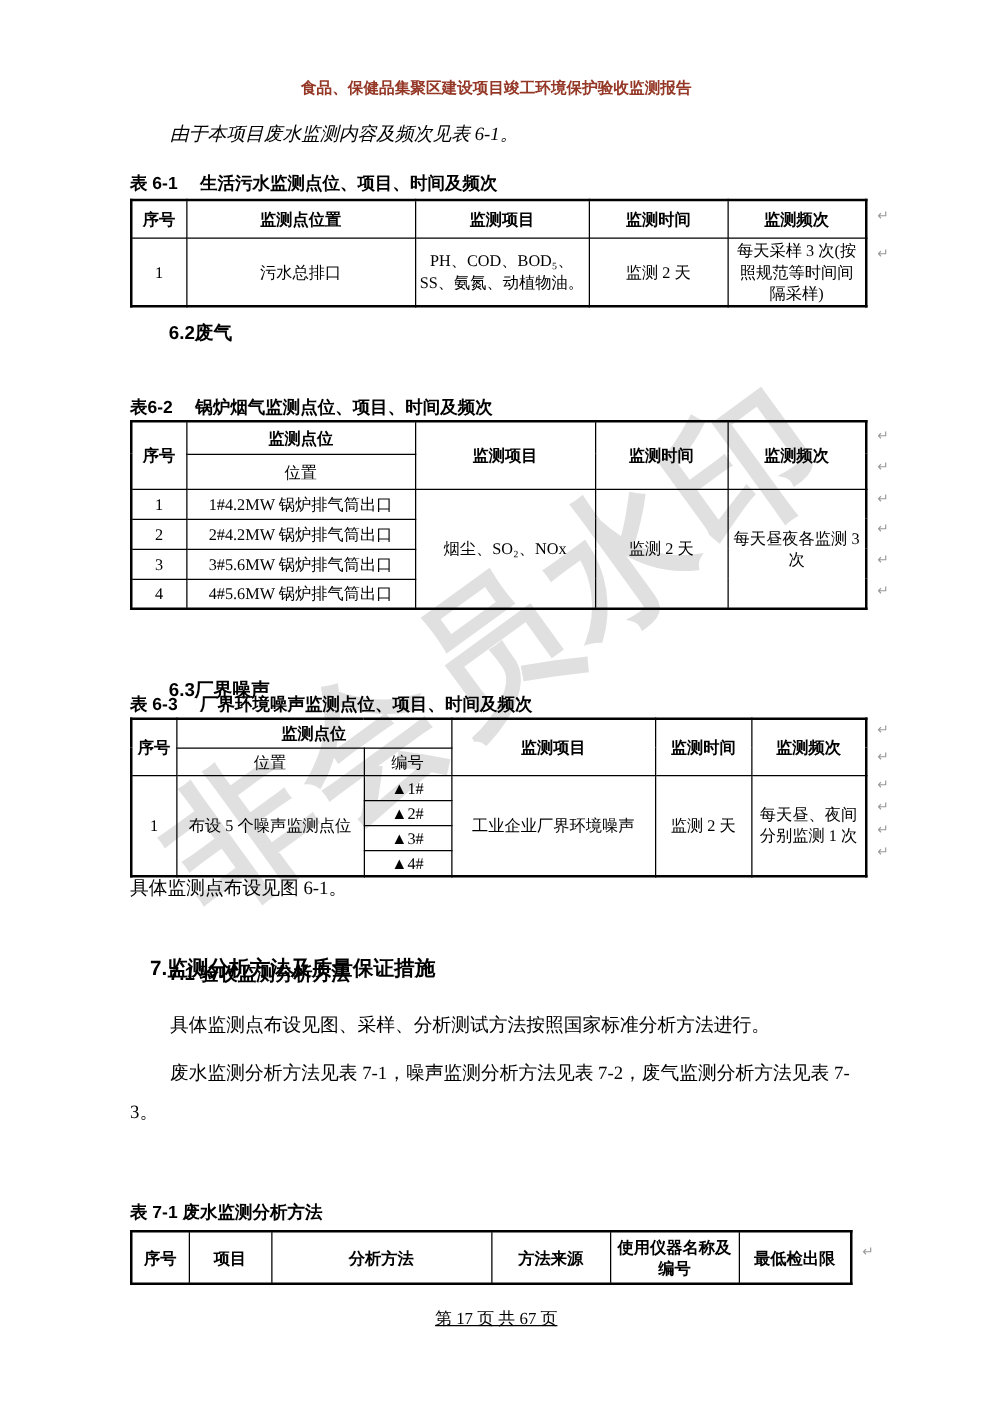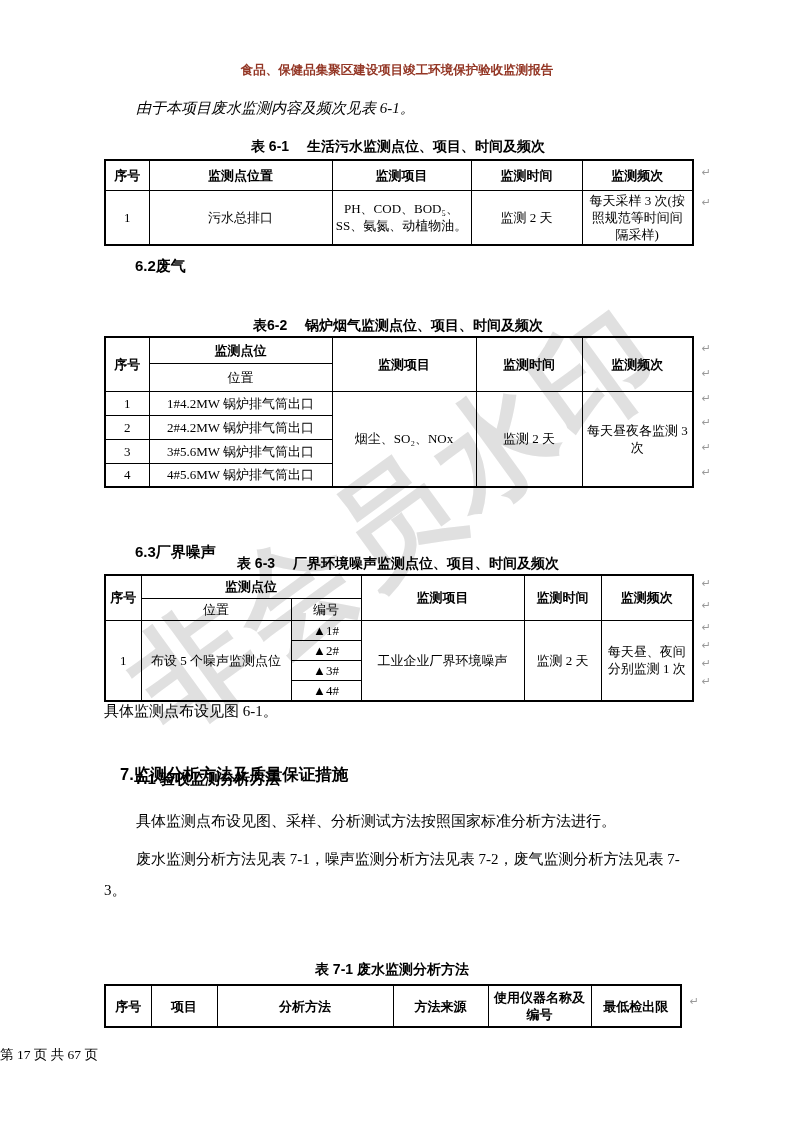--- a/index.html
+++ b/index.html
@@ -28,21 +28,21 @@
     position:absolute; top:62px; left:0; width:100%;
     text-align:center; font-size:12.5px; font-weight:bold;
     color:#943726;
     font-family:"Liberation Serif","DejaVu Serif",serif;
   }
 
   .para { position:absolute; font-size:15px; line-height:20px; }
   .indent { text-indent:32px; }
 
   .tbl-title {
-    position:absolute; left:104px; width:588px; text-align:center;
+    position:absolute; left:104px; width:588px; text-align:left;
     font-family:"Liberation Sans","DejaVu Sans",sans-serif;
     font-weight:bold; font-size:14px; white-space:pre;
   }
 
   .heading {
     position:absolute;
     font-family:"Liberation Sans","DejaVu Sans",sans-serif;
     font-weight:bold;
   }
 
@@ -62,21 +62,21 @@
   td { font-family:"Liberation Serif","DejaVu Serif",serif; font-weight:normal; }
 
   .pmark {
     position:absolute; right:-17px;
     font-family:"DejaVu Sans",sans-serif;
     font-size:11px; color:#9a9a9a; line-height:11px;
   }
 
   .doc-footer {
     position:absolute; top:1046px; left:0; width:100%;
-    text-align:left; font-size:13.5px;
+    text-align:center; font-size:13.5px;text-decoration:underline;
   }
 </style>
 </head>
 <body>
 
 <div class="page">
 
   <div class="watermark">非会员水印</div>
 
   <div class="content">

